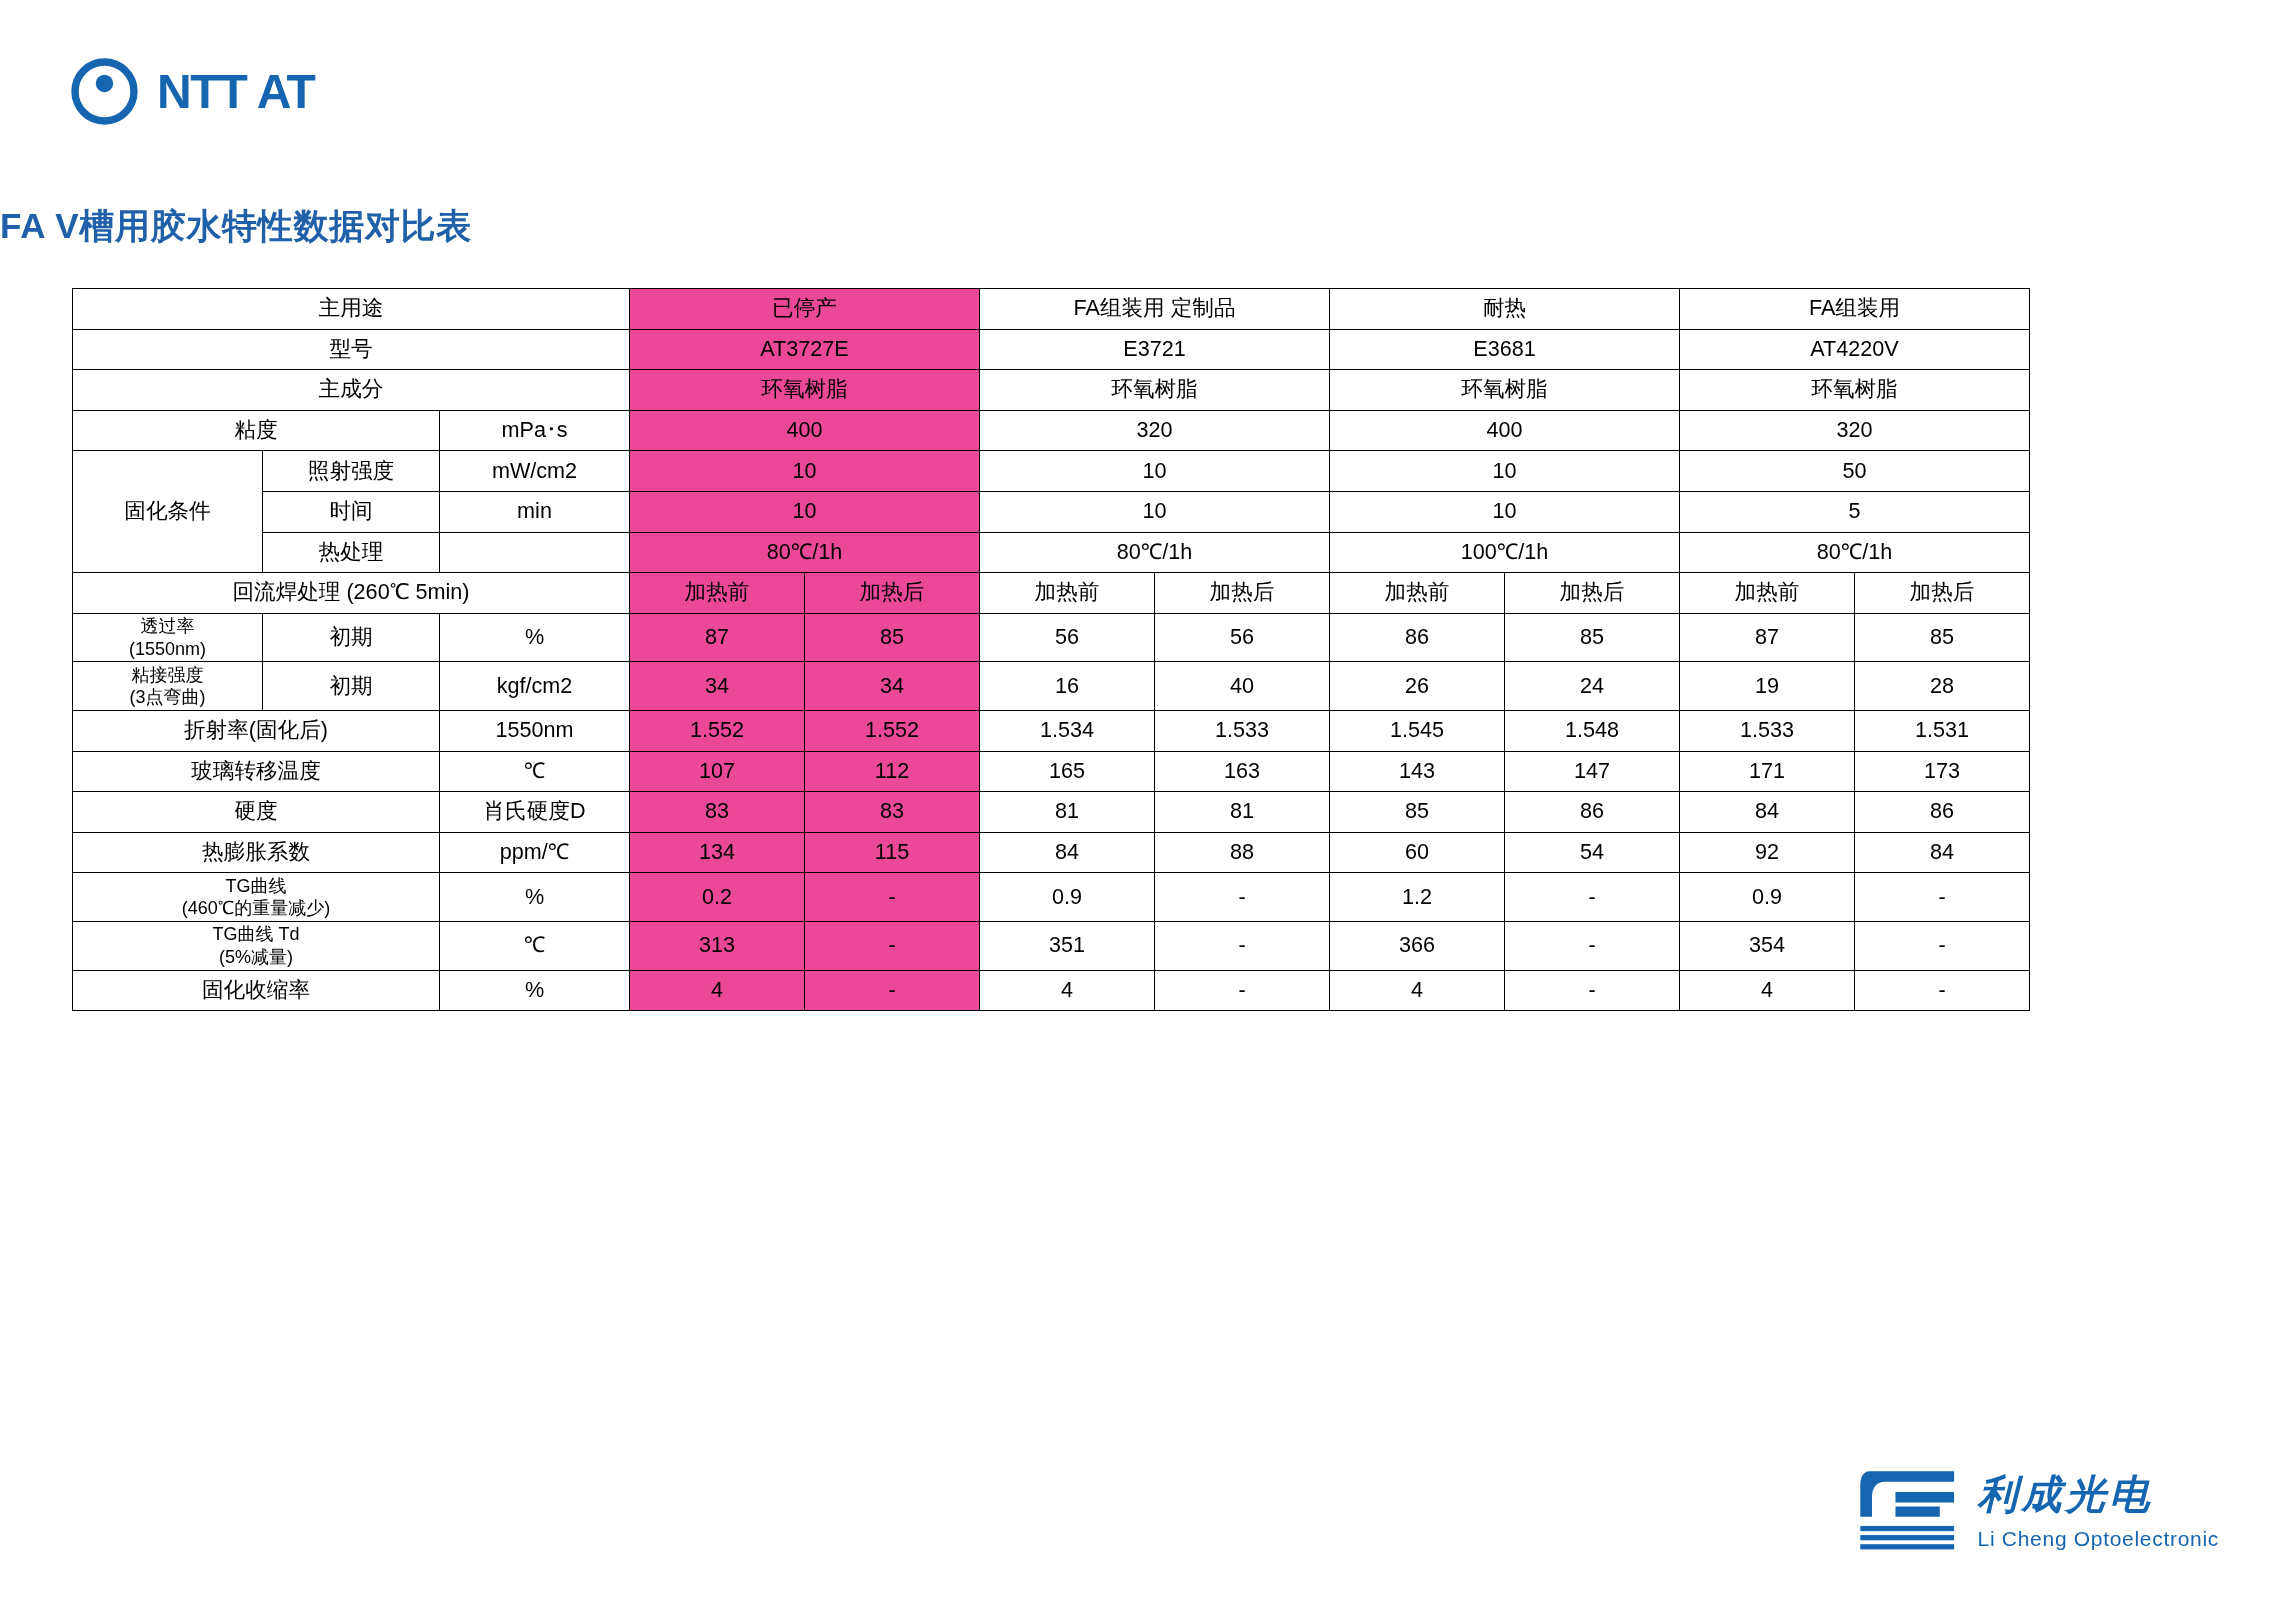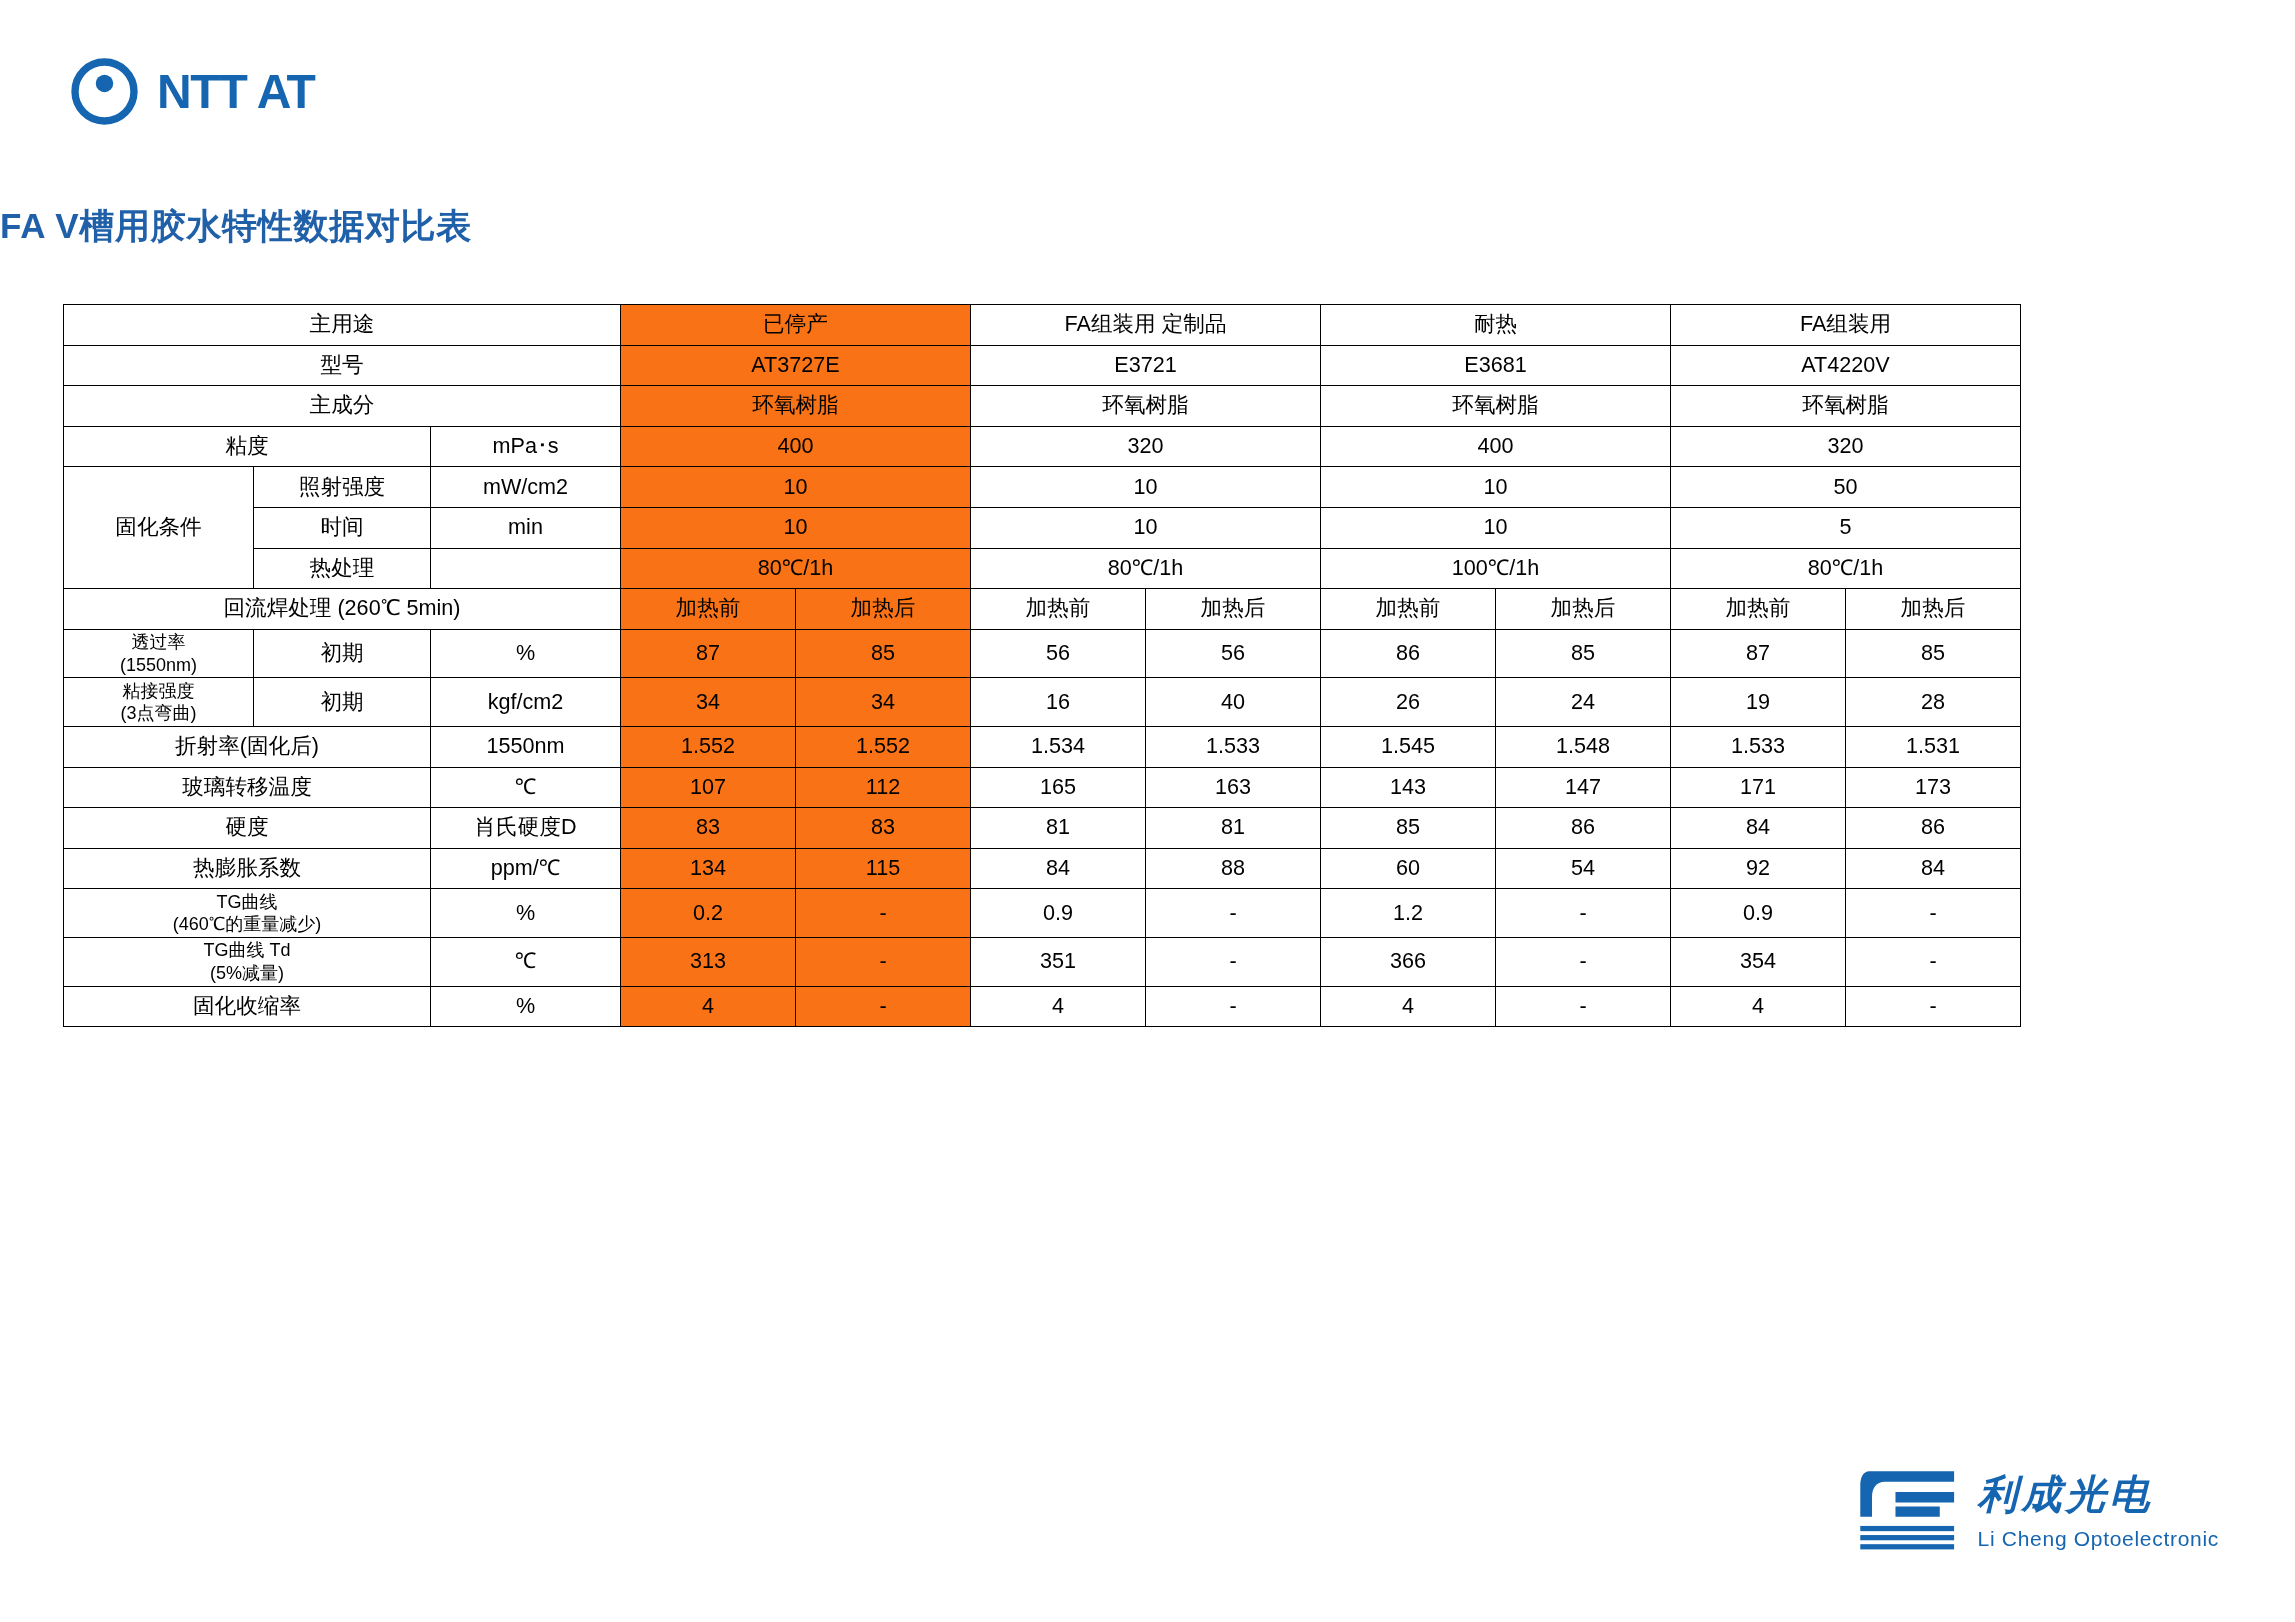--- a/index.html
+++ b/index.html
@@ -47,42 +47,41 @@
     width: 100%;
     font-size: 35px;
     font-weight: bold;
     color: #2060a8;
     letter-spacing: 0.7px;
   }
 
   
   .table-wrap {
     position: absolute;
-    left: 63px;
+    left: 72px;
     top: 288px;
     width: 1837px;
-    margin-top: 16px;
   }
   table.spec {
     border-collapse: collapse;
     width: 100%;
     table-layout: fixed;
   }
   table.spec td {
     border: 1.3px solid #000000;
     text-align: center;
     vertical-align: middle;
     font-size: 21.6px;
     padding: 1.3px 2.6px;
     line-height: 1.25;
     height: 37px;
   }
   td.lbl { font-size: 22px; }
   td.unit { font-size: 21px; }
-  td.hl { background: #f97316; }
+  td.hl { background: #ec4899; }
   td.tall { height: 85px; }
   td.mid { height: 68px; }
   .sub {
     display: block;
     font-size: 18px;
   }
   
   col.c-lab1 { width: 190px; }
   col.c-lab2 { width: 177px; }
   col.c-unit { width: 190px; }

